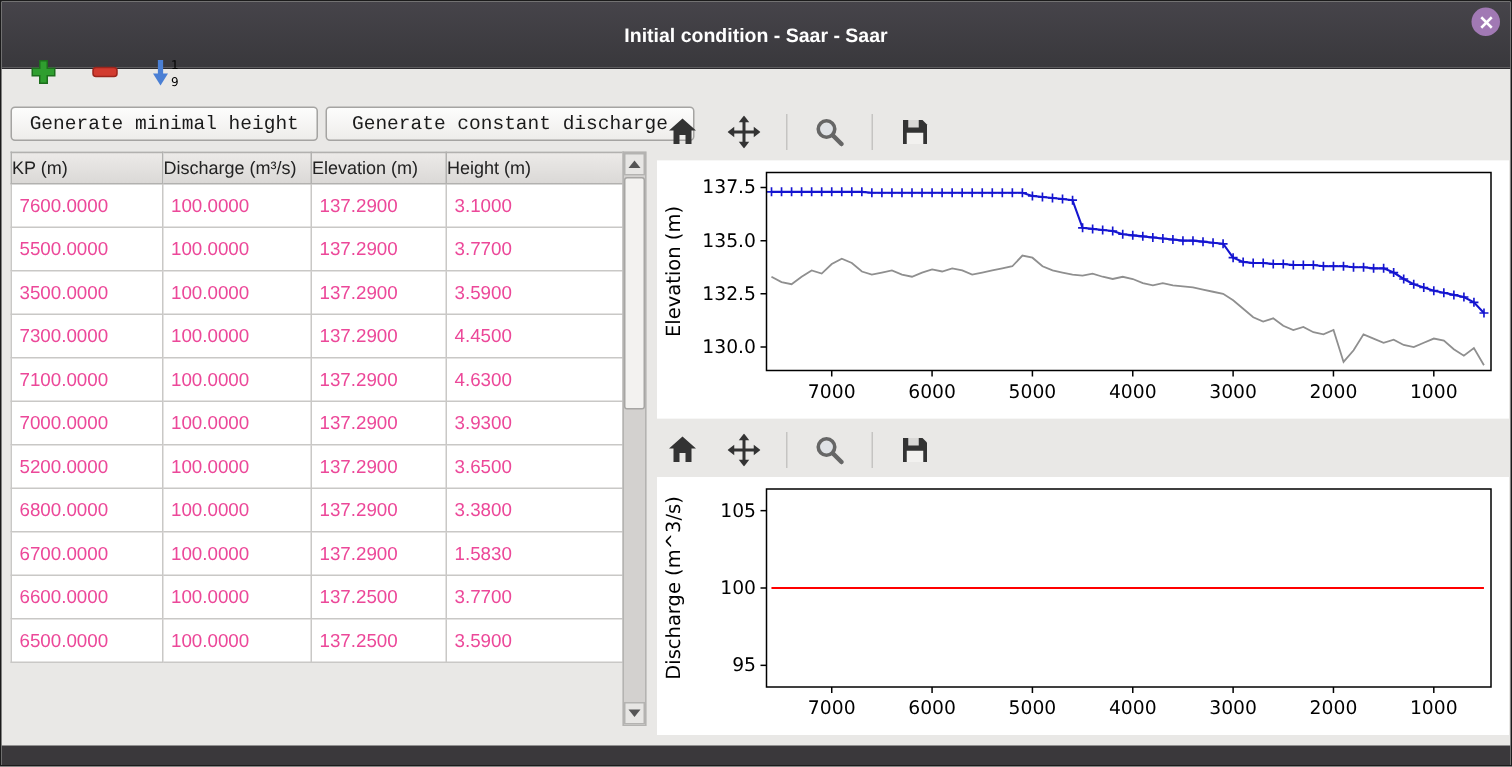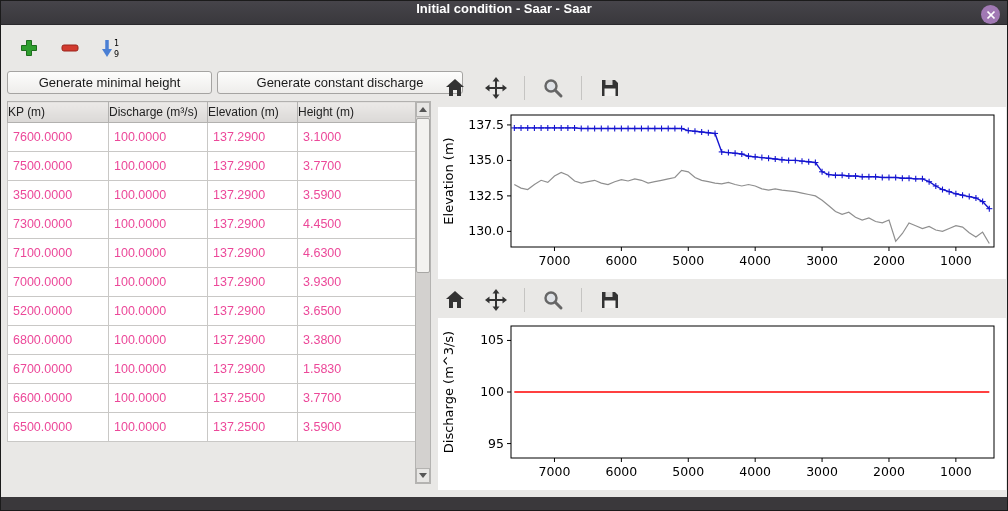--- a/index.html
+++ b/index.html
@@ -1,23 +1,23 @@
 <!DOCTYPE html>
 <html><head>
 <meta charset="utf-8">
 <style>
   *{margin:0;padding:0;box-sizing:border-box}
   html,body{width:1008px;height:511px;font-family:"Liberation Sans","DejaVu Sans",sans-serif;background:#ffffff}
   .window{position:absolute;top:0;left:0;width:1008px;height:511px;background:#e9e8e6;border:1px solid #1b1b1b;overflow:hidden}
-  .titlebar{position:absolute;top:0;left:0;right:0;height:24px;background:linear-gradient(#46444a,#39383c);display:flex;align-items:flex-start;justify-content:center;border-bottom:1px solid #2a292d}
+  .titlebar{position:absolute;top:0;left:0;right:0;height:45px;background:linear-gradient(#46444a,#39383c);display:flex;align-items:center;justify-content:center;border-bottom:1px solid #2a292d}
   .title{color:#ffffff;font-size:13px;font-weight:bold}
   .close-btn{position:absolute;right:7px;top:4px;width:19px;height:19px;border-radius:50%;background:#a179b4;display:flex;align-items:center;justify-content:center;cursor:pointer}
   .main-toolbar{position:absolute;top:28px;left:0;right:0;height:38px;display:flex;align-items:center;padding-left:15px;gap:15px}
   .tool-btn{width:26px;height:26px;display:flex;align-items:center;justify-content:center;border-radius:3px}
-  .gen-btn{position:absolute;top:70px;height:23px;background:linear-gradient(#fdfdfc,#eeedeb);border:1px solid #a5a4a2;border-radius:3px;font-size:13px;color:#1a1a1a;font-family:Liberation Sans, sans-serif}
+  .gen-btn{position:absolute;top:70px;height:23px;background:linear-gradient(#fdfdfc,#eeedeb);border:1px solid #a5a4a2;border-radius:3px;font-size:13px;color:#1a1a1a;font-family:Liberation Mono, monospace}
   #btn1{left:6px;width:205px}
   #btn2{left:216px;width:246px}
   .table-area{position:absolute;top:100px;left:6px;width:408px}
   table{border-collapse:collapse;width:408px;background:#ffffff;table-layout:fixed}
   th{height:21px;background:linear-gradient(#eceae8,#dad8d6);border:1px solid #b2b1af;font-weight:normal;font-size:12px;color:#222;text-align:left;overflow:hidden;white-space:nowrap}
   td{height:29px;border:1px solid #c9c8c6;padding-left:5px;font-size:12.5px;color:#ec4899;white-space:nowrap;overflow:hidden;vertical-align:middle}
   .v-scrollbar{position:absolute;top:100px;left:414px;width:16px;height:383px;background:#d3d1cf;border:1px solid #b4b3b1}
   .sb-btn{position:absolute;left:0;width:14px;height:15px;background:#e7e6e4;border:1px solid #b4b3b1;display:flex;align-items:center;justify-content:center}
   .sb-btn.up{top:0}
   .sb-btn.down{bottom:0}
@@ -87,21 +87,21 @@
           </tr>
         </thead>
       <tbody id="table-body">
           <tr>
             <td>7600.0000</td>
             <td>100.0000</td>
             <td>137.2900</td>
             <td>3.1000</td>
           </tr>
           <tr>
-            <td>7500.0000</td>
+            <td>5500.0000</td>
             <td>100.0000</td>
             <td>137.2900</td>
             <td>3.7700</td>
           </tr>
           <tr>
             <td>3500.0000</td>
             <td>100.0000</td>
             <td>137.2900</td>
             <td>3.5900</td>
           </tr>

